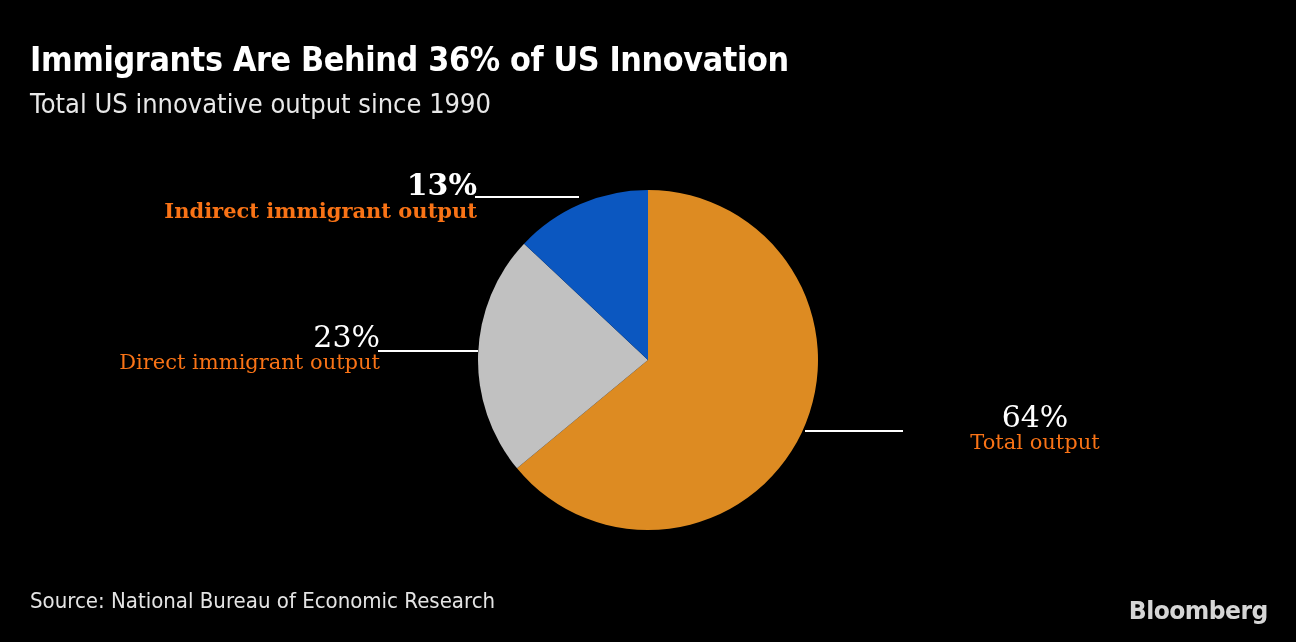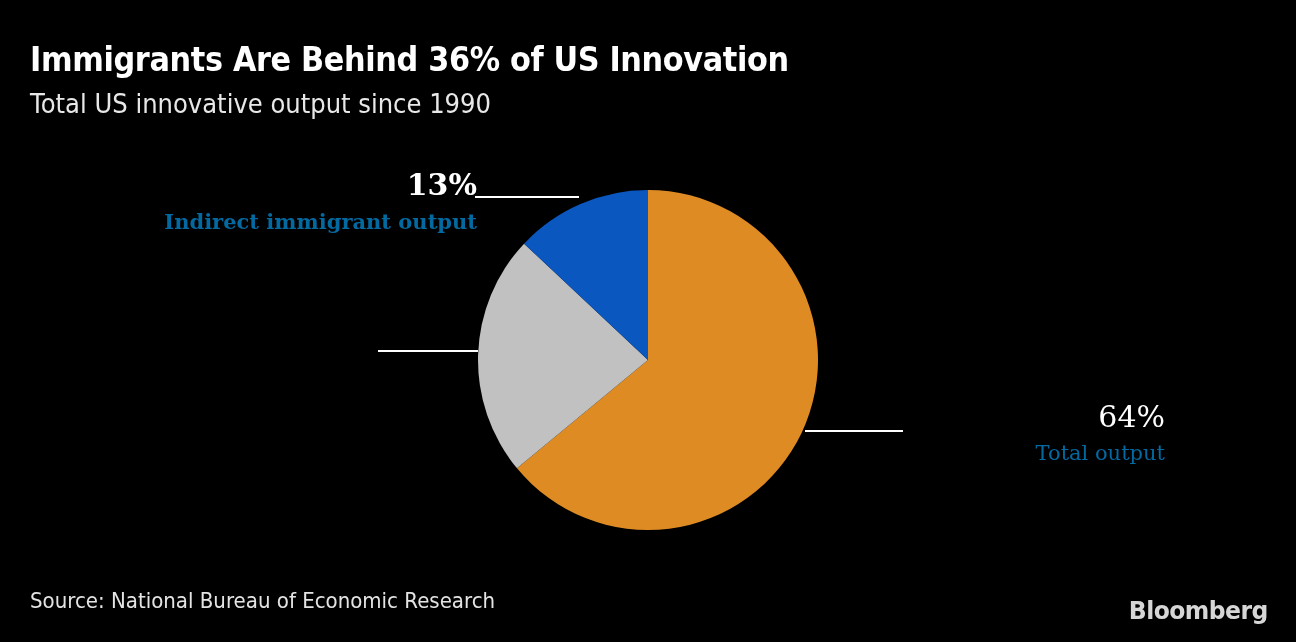--- a/index.html
+++ b/index.html
@@ -64,27 +64,26 @@
   .callout .pct {
     font-family: "DejaVu Serif", serif;
     font-size: 30px;
     color: #ffffff;
     line-height: 1;
     display: block;
   }
   .callout .name {
     font-family: "DejaVu Serif", serif;
     font-size: 21px;
-    color: #0369a1;
+    color: #f97316;
     line-height: 1;
     display: block;
-    margin-top: 11px;
   }
   .callout.right-align { text-align: right; }
-  .callout.left-align  { text-align: right; }
+  .callout.left-align  { text-align: center; }
 
   .leader {
     position: absolute;
     height: 2px;
     background: #ffffff;
   }
 
   
   #source-note {
     position: absolute;
@@ -131,20 +130,24 @@
 
   <div class="leader" style="left:475px; top:196px; width:104px;"></div>
   <div class="leader" style="left:378px; top:350px; width:100px;"></div>
   <div class="leader" style="left:805px; top:430px; width:98px;"></div>
 
   <div class="callout right-align" style="left:160px; top:170px; width:317px;font-weight:bold;">
     <span class="pct">13%</span>
     <span class="name">Indirect immigrant output</span>
   </div>
 
+  <div class="callout right-align" style="left:85px; top:322px; width:295px;">
+    <span class="pct">23%</span>
+    <span class="name">Direct immigrant output</span>
+  </div>
 
   <div class="callout left-align" style="left:905px; top:402px; width:260px;">
     <span class="pct">64%</span>
     <span class="name">Total output</span>
   </div>
 
   <div id="source-note">Source: National Bureau of Economic Research</div>
 
   <div id="bloomberg-logo">Bloomberg</div>
 

